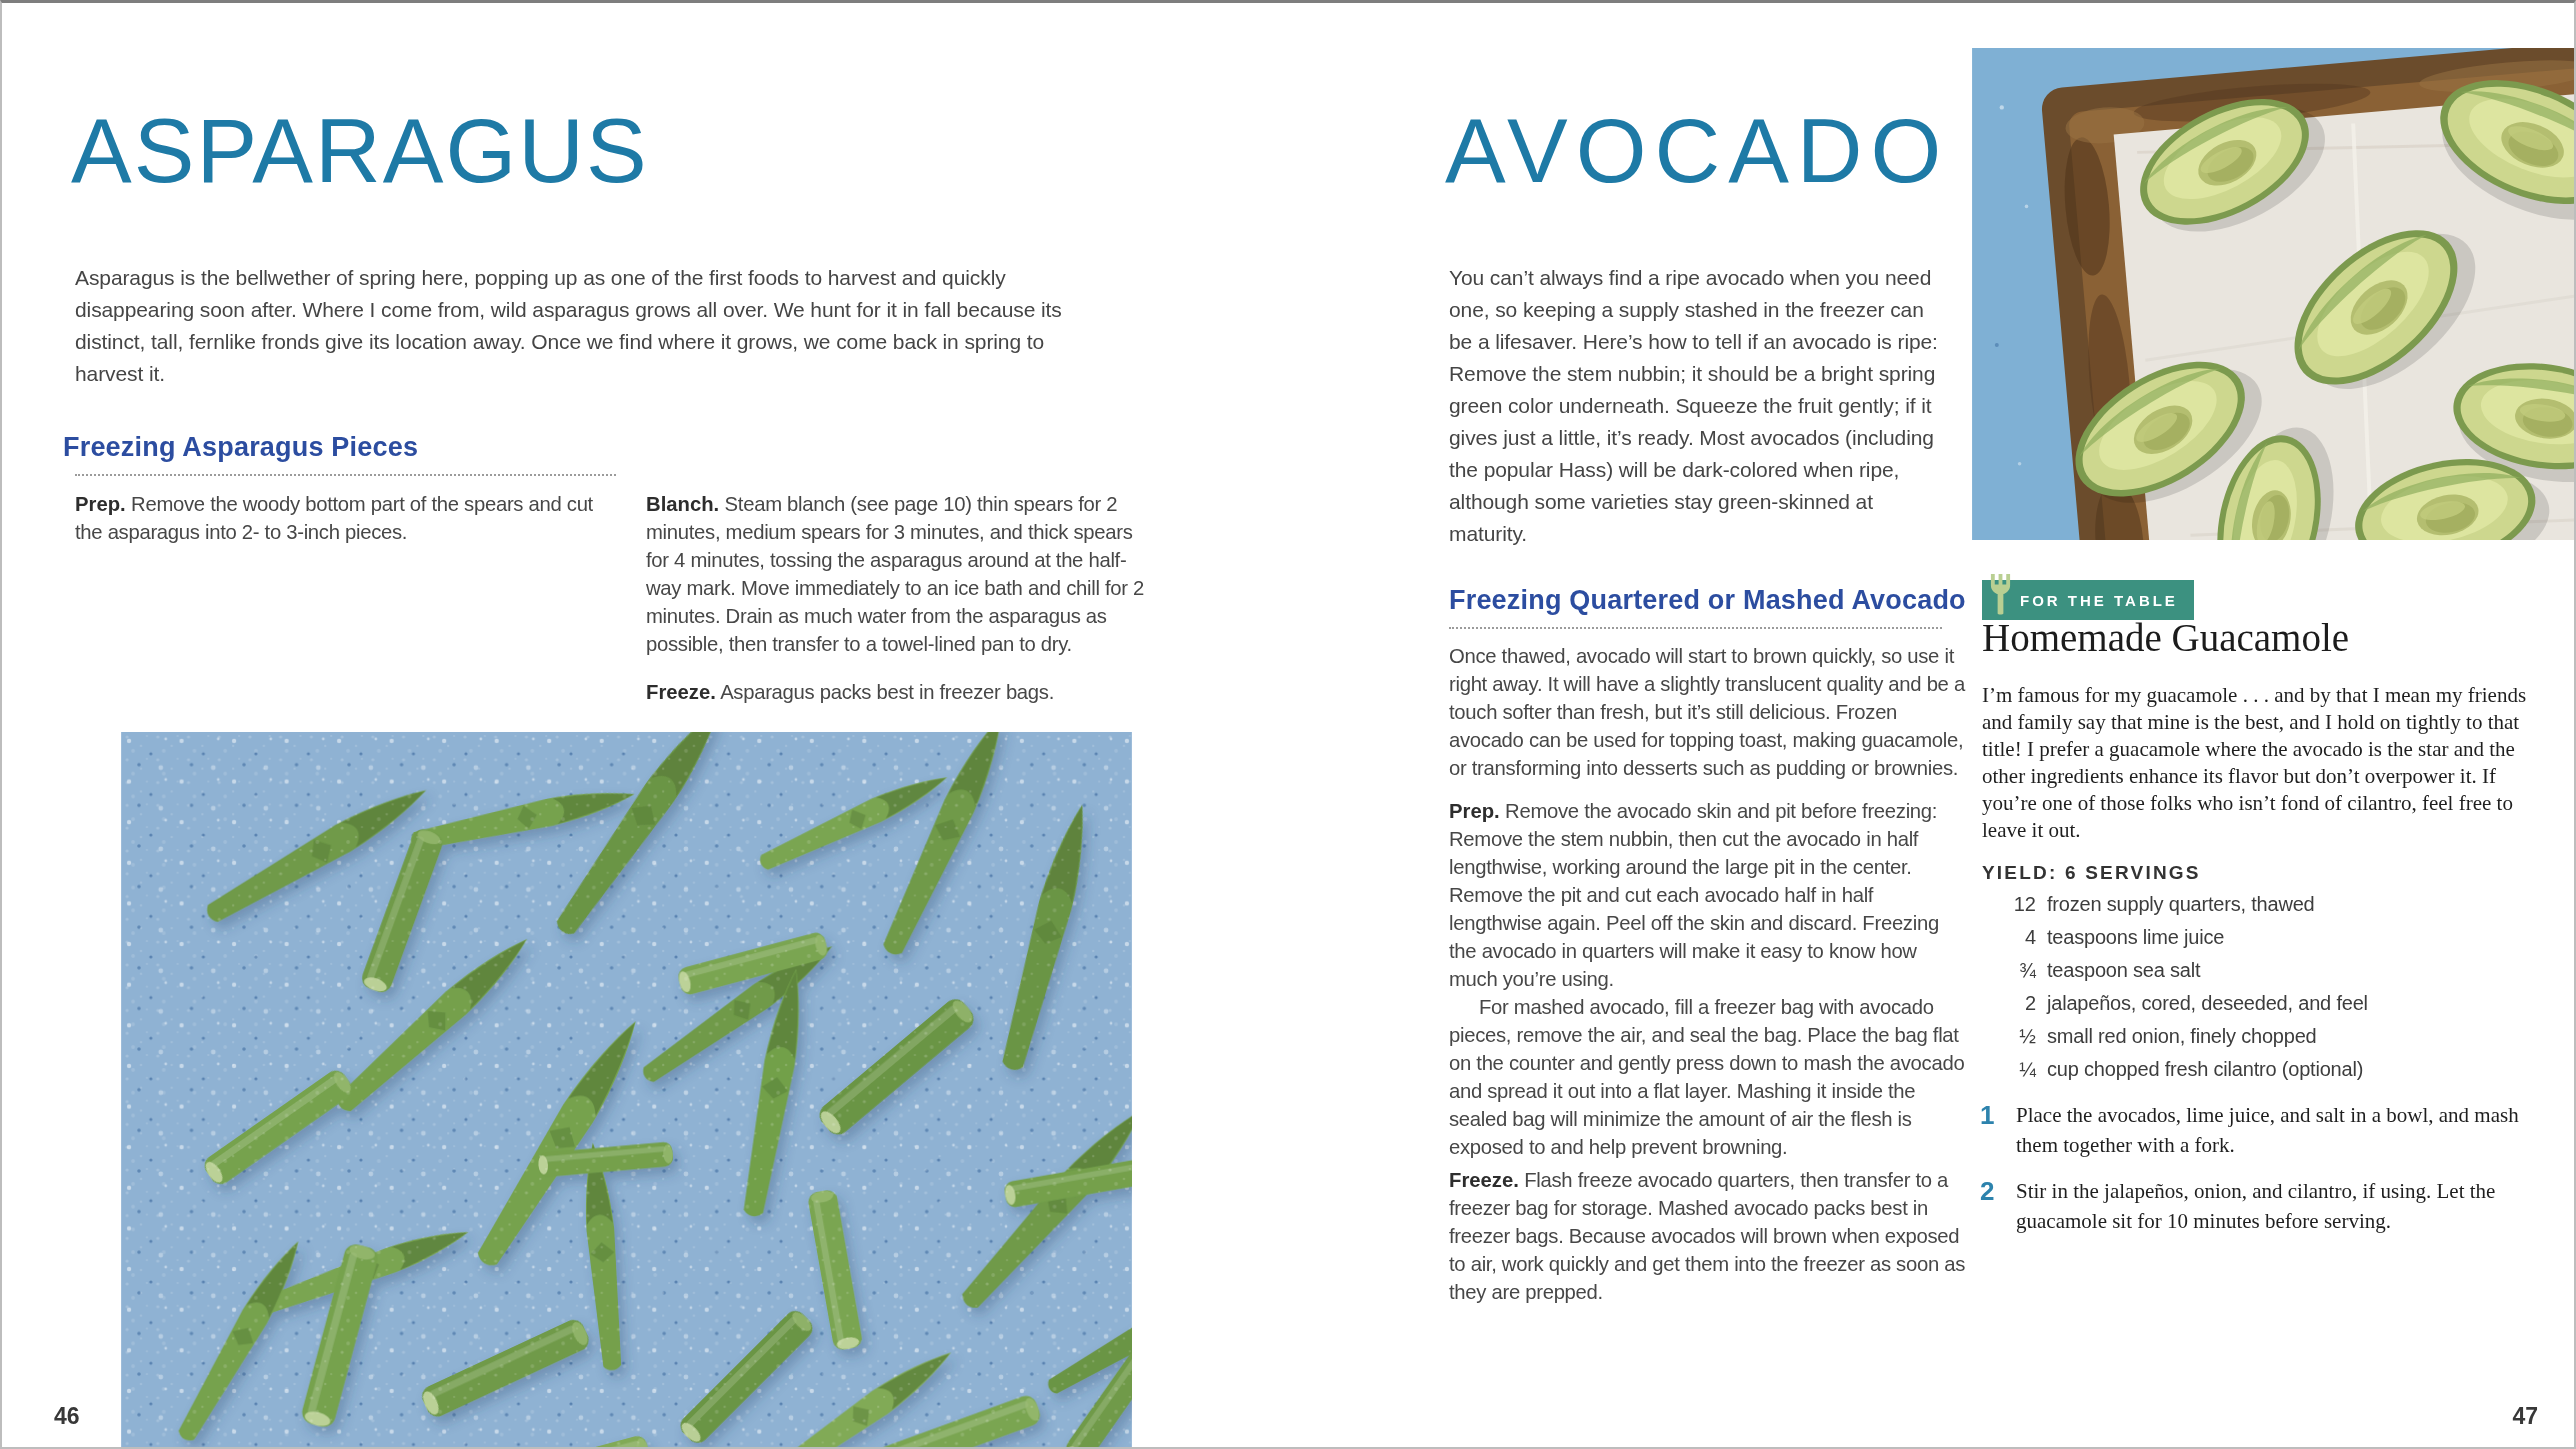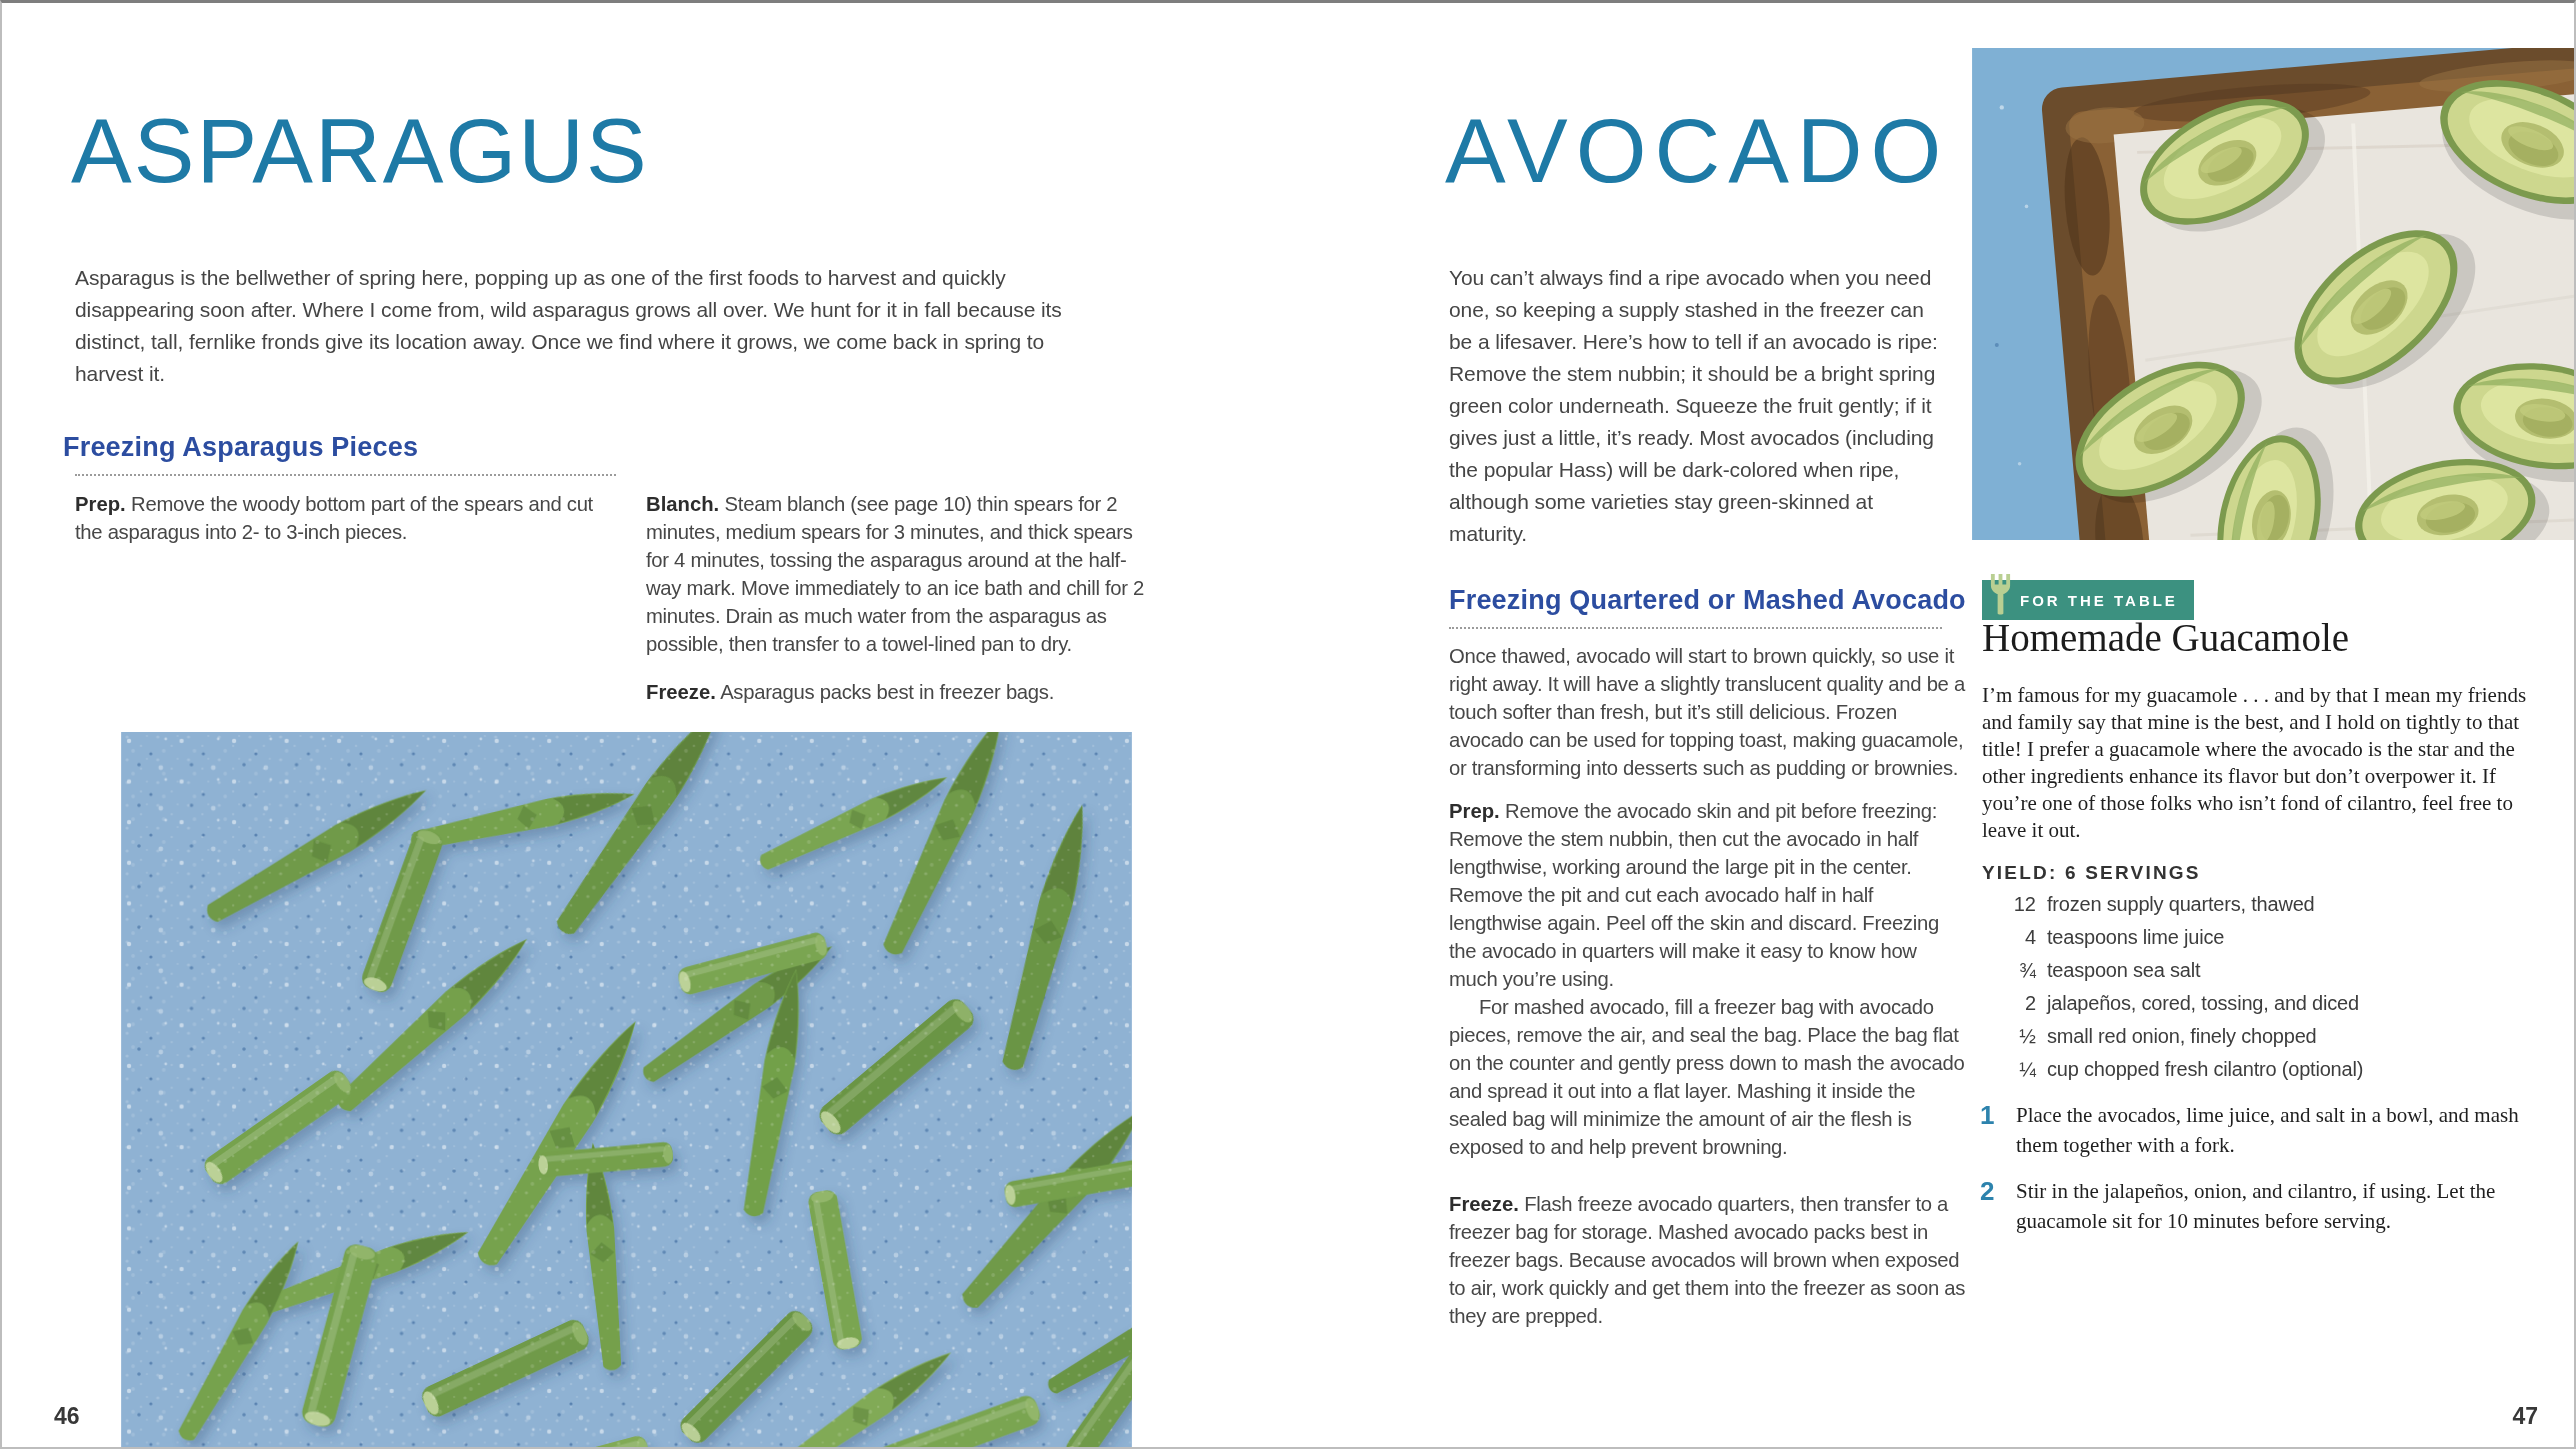--- a/index.html
+++ b/index.html
@@ -56,21 +56,21 @@
     color:#474747;
     letter-spacing:-0.3px;
   }
   .body + .body { margin-top:20px; }
   .body.cont { margin-top:0; text-indent:30px; }
   .lead { font-weight:700; color:#2d2d2d; letter-spacing:0; }
   #lp-col1 { left:73px; top:442px; width:527px; }
   #lp-col2 { left:644px; top:442px; width:500px; }
   #rp-para1 { left:1447px; top:594px; width:517px; }
   #rp-prep  { left:1447px; top:749px; width:517px; }
-  #rp-freeze{ left:1447px; top:1142px; width:517px; }
+  #rp-freeze{ left:1447px; top:1118px; width:517px; }
 
   
   figure.photo { overflow:hidden; }
   figure.photo svg { display:block; }
   #asparagus-photo { left:119px; top:684px; width:1011px; height:762px; }
   #avocado-photo   { left:1970px; top:0px; width:604px; height:492px; }
 
   
   .pagenum { font-weight:700; font-size:23px; color:#383838; }
   #pn-left  { left:52px;  top:1355px; }
@@ -299,21 +299,21 @@
     <div class="ing-row">
       <span class="ing-qty">4</span>
       <span class="ing-item">teaspoons lime juice</span>
     </div>
     <div class="ing-row">
       <span class="ing-qty">¾</span>
       <span class="ing-item">teaspoon sea salt</span>
     </div>
     <div class="ing-row">
       <span class="ing-qty">2</span>
-      <span class="ing-item">jalapeños, cored, tossing, and diced</span>
+      <span class="ing-item">jalapeños, cored, deseeded, and feel</span>
     </div>
     <div class="ing-row">
       <span class="ing-qty">½</span>
       <span class="ing-item">small red onion, finely chopped</span>
     </div>
     <div class="ing-row">
       <span class="ing-qty">¼</span>
       <span class="ing-item">cup chopped fresh cilantro (optional)</span>
     </div>
   </div>

